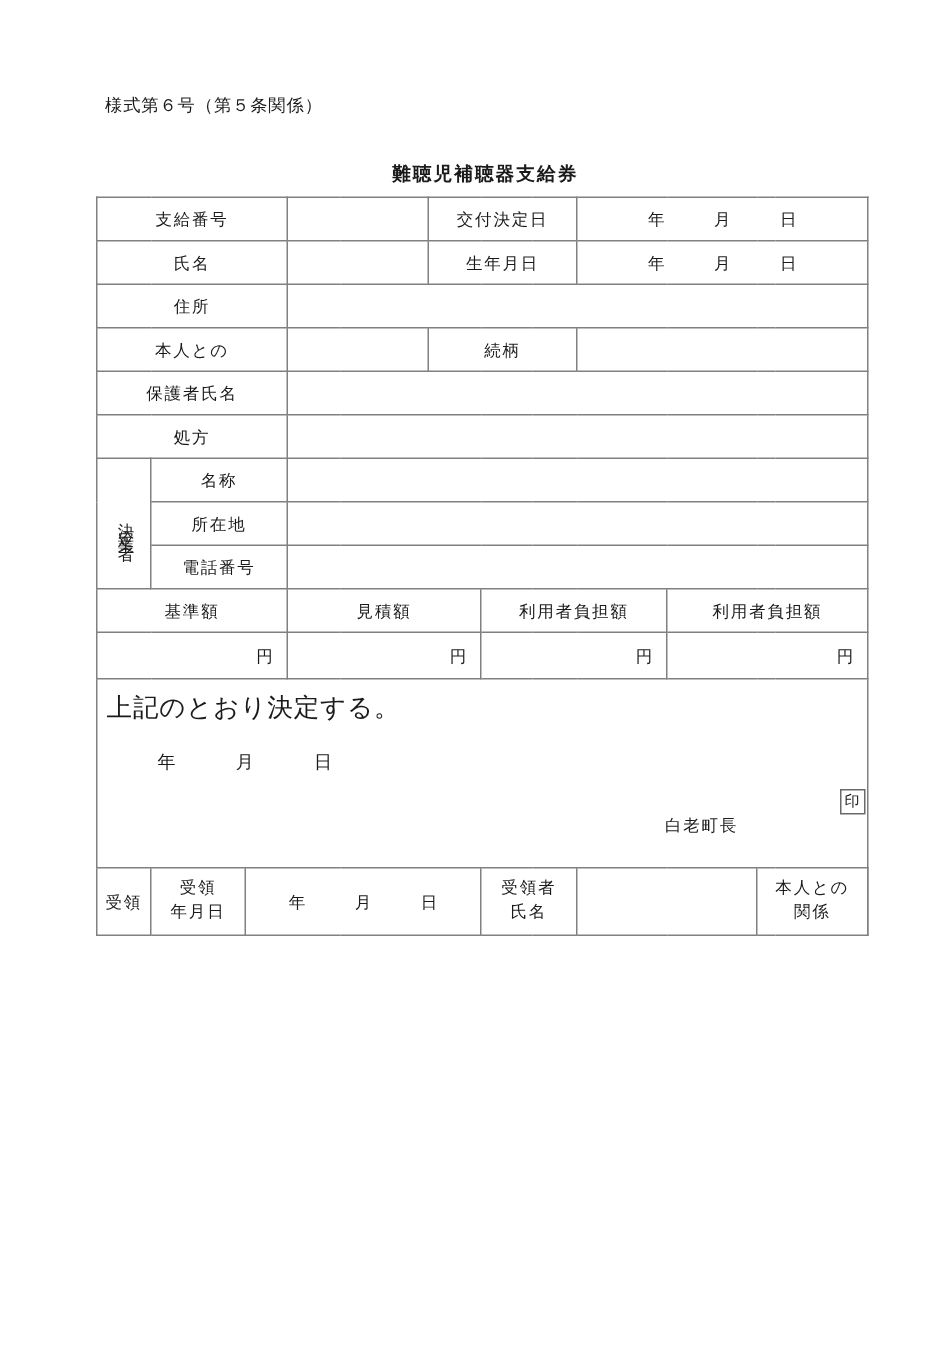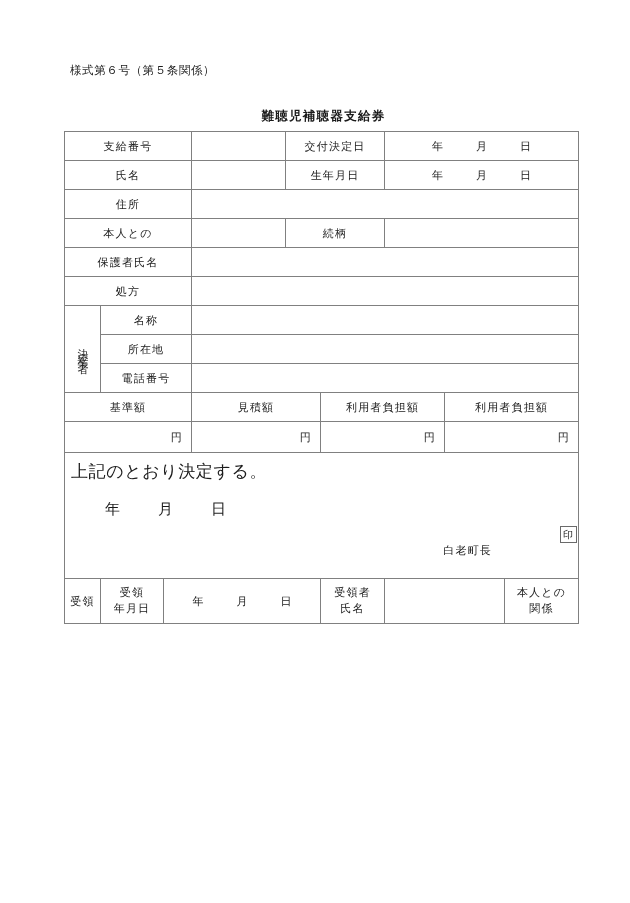--- a/index.html
+++ b/index.html
@@ -104,21 +104,21 @@
     position: relative;
     padding: 7px 0 0 6px;
   }
   .decision-text {
     font-size: 17px;
     letter-spacing: 0.6px;
   }
   .decision-date {
     margin-top: 17px;
     margin-left: 34px;
-    font-size: 15px;
+    font-size: 12px;
   }
   .decision-date span {
     display: inline-block;
     width: 48px;
     text-align: left;
   }
   .signature-row {
     position: absolute;
     right: 0px;
     bottom: 20px;

